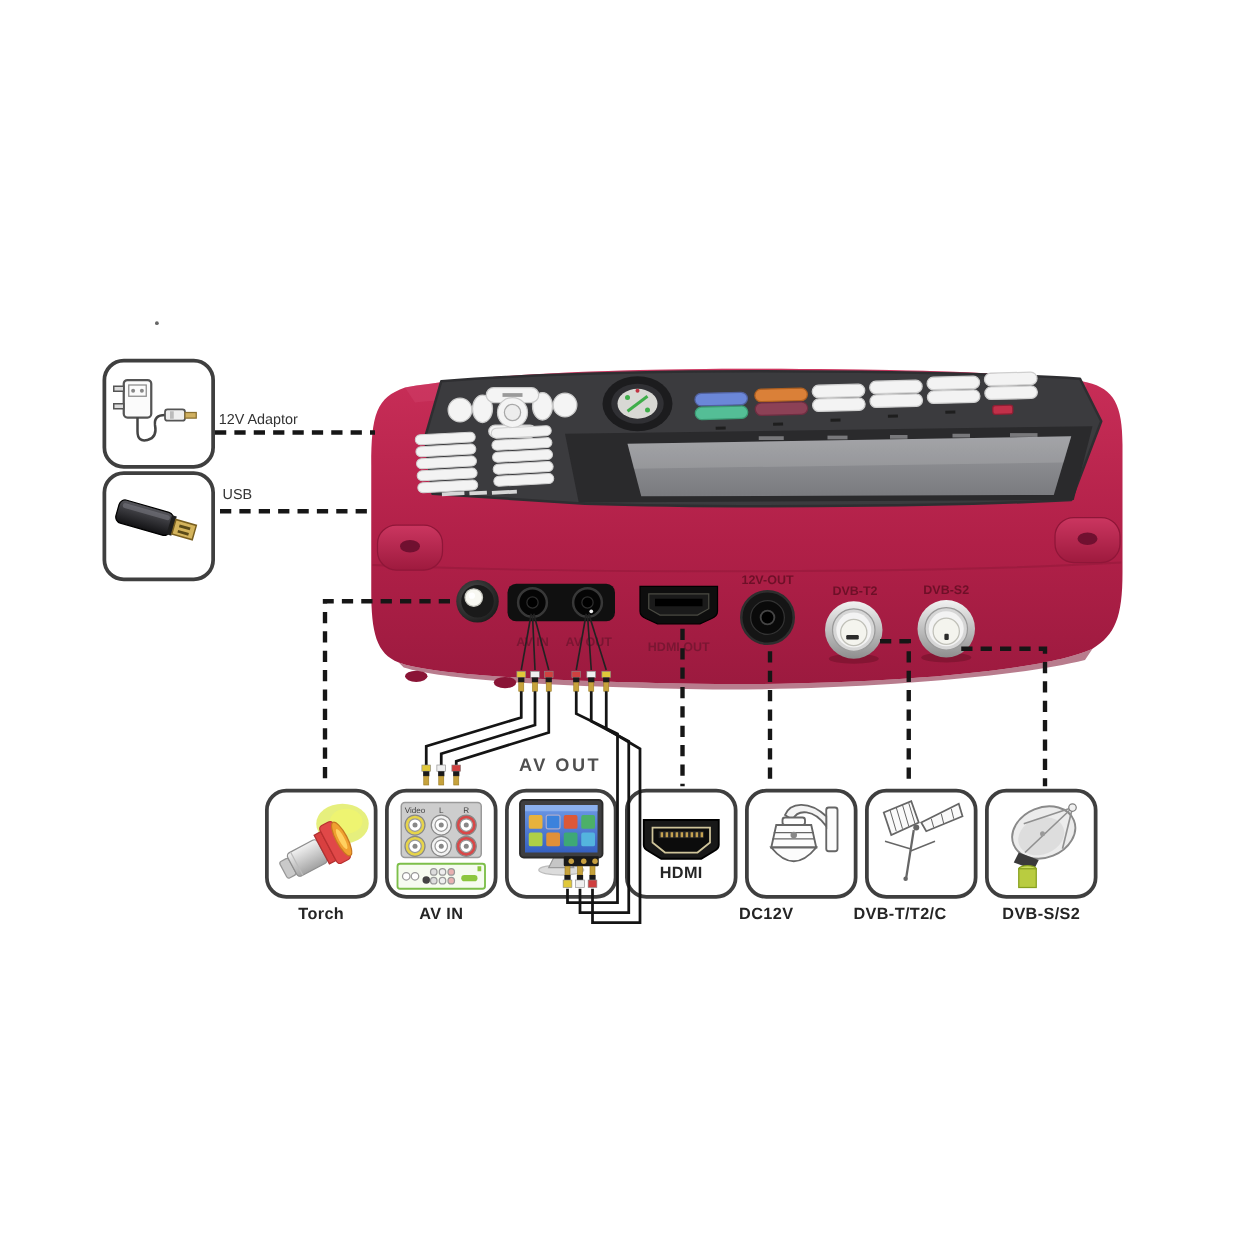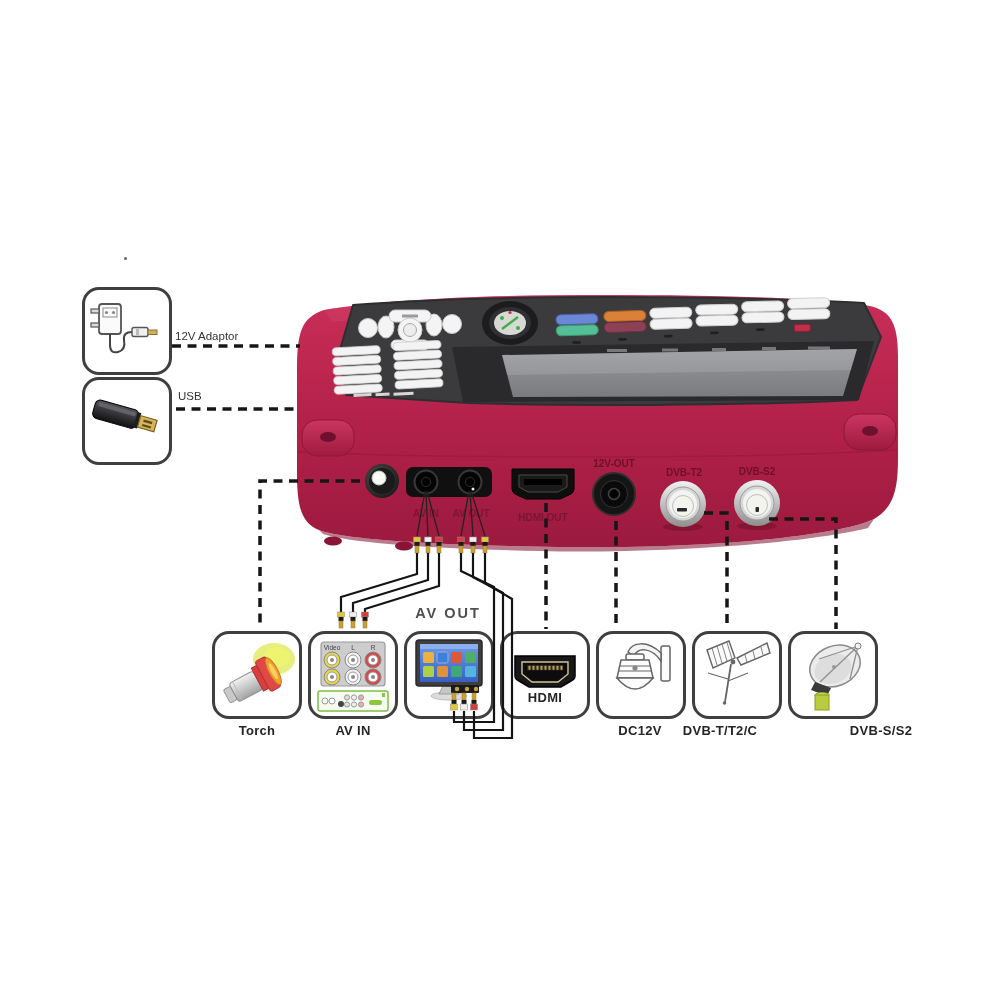--- a/index.html
+++ b/index.html
@@ -227,23 +227,23 @@
       <path d="M24,48 L40,54 L36,62 L20,56 Z" fill="#3a3a3a"></path>
       <ellipse cx="31" cy="61" rx="7" ry="2.5" fill="#cadb5a" stroke="#87a01e"></ellipse>
       <rect x="24" y="61" width="14" height="15" fill="#b9cc40" stroke="#87a01e"></rect>
     </svg>
   </div>
 
   <div class="callout-label" style="left:192px;top:723px;">Torch</div>
   <div class="callout-label" style="left:288px;top:723px;">AV IN</div>
   <div class="avout-heading">AV OUT</div>
   <div class="callout-label" style="left:480px;top:690px;">HDMI</div>
-  <div class="callout-label" style="left:575px;top:723px;">DC12V</div>
+  <div class="callout-label" style="left:548px;top:723px;">DC12V</div>
   <div class="callout-label" style="left:655px;top:723px;">DVB-T/T2/C</div>
-  <div class="callout-label" style="left:768px;top:723px;margin-left:48px;">DVB-S/S2</div>
+  <div class="callout-label" style="left:768px;top:723px;">DVB-S/S2</div>
 
   <svg id="overlay" viewBox="0 0 1000 1000">
     <defs>
       <linearGradient id="bodyGrad" x1="0" y1="0" x2="0" y2="1">
         <stop offset="0" stop-color="#c92e58"></stop>
           <stop offset=".55" stop-color="#b12048"></stop>
           <stop offset="1" stop-color="#9c1a3f"></stop>
       </linearGradient>
       <linearGradient id="tabGrad" x1="0" y1="0" x2="0" y2="1">
         <stop offset="0" stop-color="#cb3660"></stop>

